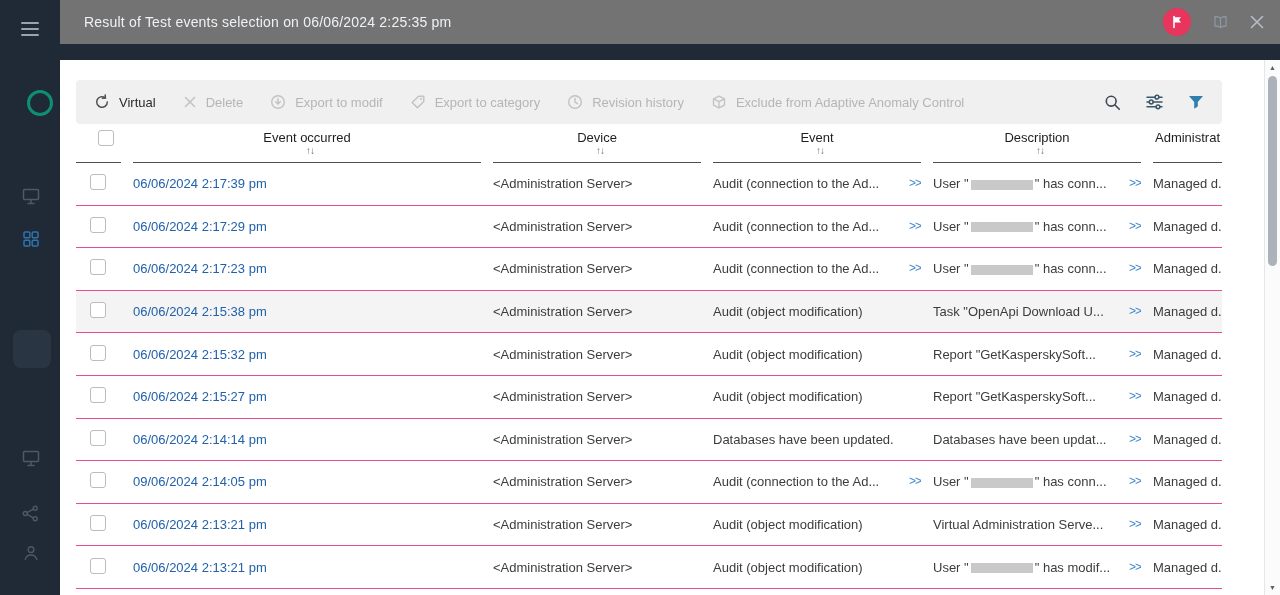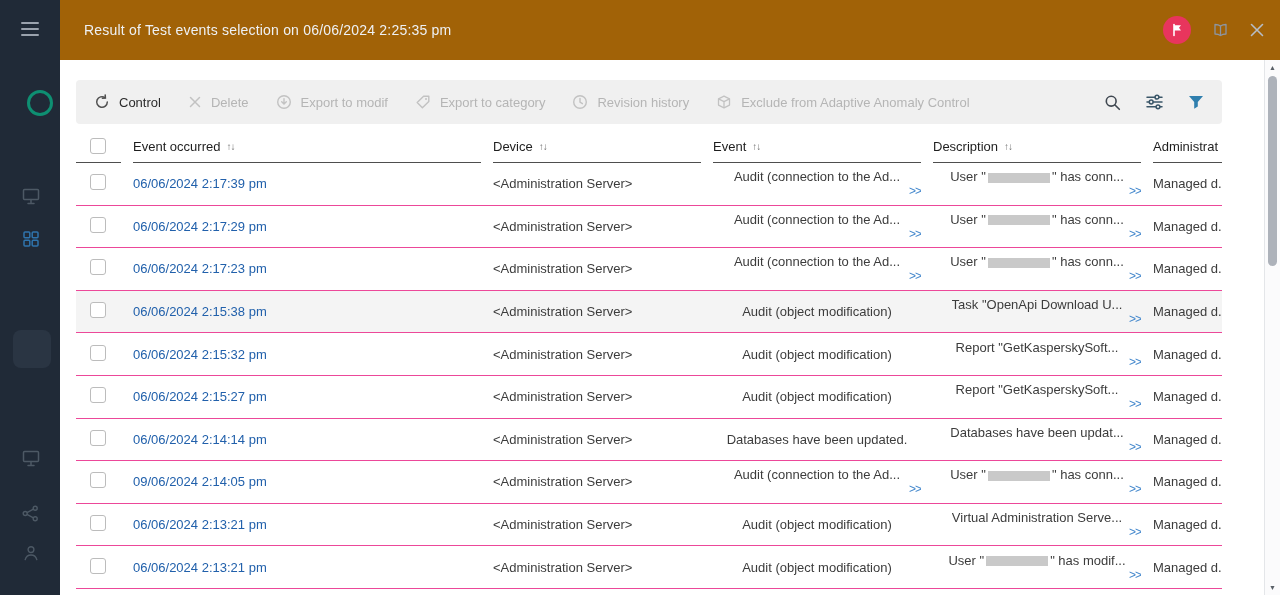--- a/index.html
+++ b/index.html
@@ -17,21 +17,21 @@
   .hamburger { left:21px; top:22px; color:#9aa2ad; cursor:pointer; }
   .logo-ring { left:27px; top:90px; width:26px; height:26px; border:3px solid #0e8f72; border-radius:50%; }
   .icon-monitor1 { left:22px; top:188px; color:#4d5965; }
   .icon-grid { left:23px; top:231px; color:#2f74ad; }
   .active-box { left:13px; top:330px; width:38px; height:38px; border-radius:8px; background:#2a3543; }
   .icon-monitor2 { left:22px; top:450px; color:#4d5965; }
   .icon-nodes { left:22px; top:505px; color:#4d5965; }
   .icon-person { left:23px; top:545px; color:#4d5965; }
 
   
-  .titlebar { position:absolute; left:60px; top:0; width:1220px; height:60px; background:#a16207; display:flex; align-items:center; z-index:2; }
+  .titlebar { position:absolute; left:60px; top:0; width:1220px; height:44px; background:#737373; display:flex; align-items:center; z-index:2; }
   .title { margin-left:24px; color:#eef1f5; font-size:14px; letter-spacing:.2px; }
   .tb-right { margin-left:auto; display:flex; align-items:center; gap:20px; margin-right:16px; }
   .logo-circle { width:28px; height:28px; border-radius:50%; background:#e8355d; display:flex; align-items:center; justify-content:center; cursor:pointer; }
   .book-btn { color:#8d96a3; cursor:pointer; display:flex; }
   .close-btn { color:#b6bdc7; cursor:pointer; display:flex; }
 
   
   .panel { position:absolute; left:60px; top:60px; width:1204px; height:535px; background:#ffffff; overflow:hidden; }
 
   
@@ -43,28 +43,28 @@
   .tb-icons { margin-left:auto; display:flex; align-items:center; gap:25px; }
   .tb-icon { cursor:pointer; display:flex; }
   .icon-search { color:#3f4750; }
   .icon-sliders { color:#3a5668; }
   .icon-funnel { color:#2f7fae; }
 
   
   .table-area { position:absolute; left:16px; top:70px; width:1146px; }
   .grid-row { display:grid; grid-template-columns:45px 348px 208px 208px 208px 1fr; column-gap:12px; align-items:center; }
   .header-row { height:33px; }
-  .hcell { height:100%; display:flex; align-items:center; border-bottom:1px solid #4e4e4e; font-size:13px; color:#1e1e1e; overflow:hidden; white-space:nowrap; cursor:pointer; }
+  .hcell { height:100%; display:flex; align-items:center; border-bottom:1px solid #4e4e4e; font-size:13px; color:#1e1e1e; overflow:hidden; white-space:nowrap; cursor:pointer;flex-direction:column; }
   .sort { font-size:10px; color:#6f6f6f; margin-left:6px; letter-spacing:-1px; }
   .body-row { height:42.6px; border-bottom:1px solid #ec4899; font-size:13px; color:#3c3c3c; }
   .body-row.highlighted { background:#f4f4f4; }
   .checkbox { width:16px; height:16px; border:1px solid #bcbcbc; border-radius:3px; background:#fff; display:inline-block; margin-left:14px; cursor:pointer; flex:0 0 auto; }
   .date-link { color:#2160ab; text-decoration:none; cursor:pointer; white-space:nowrap; }
   .cell { overflow:hidden; white-space:nowrap; }
-  .flexcell { display:flex; align-items:center; overflow:hidden;flex-direction:column; }
+  .flexcell { display:flex; align-items:flex-start; overflow:hidden; }
   .cell-text { white-space:nowrap; overflow:hidden; }
   .more { margin-left:auto; color:#4186cc; font-size:12px; letter-spacing:-1px; cursor:pointer; text-decoration:none; padding-left:8px; flex:0 0 auto; }
   .redacted { display:inline-block; width:62px; height:10px; background:#c9c9c9; vertical-align:middle; margin:0 2px; }
 
   
   .scrollbar { position:absolute; left:1264px; top:60px; width:16px; height:535px; background:#fbfbfc; border-left:1px solid #e4e6e9; z-index:3; }
   .sb-arrow { position:absolute; left:0; width:15px; text-align:center; font-size:7px; color:#596067; cursor:pointer; }
   .sb-arrow.up { top:4px; }
   .sb-arrow.down { bottom:4px; }
   .sb-thumb { position:absolute; left:3px; top:16px; width:9px; height:190px; background:#adb2ba; border-radius:5px; cursor:pointer; }
@@ -140,21 +140,21 @@
 </div>
 
 <div class="panel">
 
   <div class="toolbar">
     <span class="tb-btn">
       <svg width="16" height="16" viewBox="0 0 16 16" fill="none" stroke="currentColor" stroke-width="1.5" stroke-linecap="round">
           <path d="M13.3 8A5.3 5.3 0 1 1 11 3.6"></path>
           <polyline points="11.2,0.9 11.4,4 8.4,4.2"></polyline>
         </svg>
-      <span>Control</span>
+      <span>Virtual</span>
     </span>
     <span class="tb-btn disabled">
       <svg width="14" height="14" viewBox="0 0 14 14" fill="none" stroke="currentColor" stroke-width="1.5" stroke-linecap="round">
           <path d="M2.5 2.5l9 9M11.5 2.5l-9 9"></path>
         </svg>
       <span>Delete</span>
     </span>
     <span class="tb-btn disabled">
       <svg width="16" height="16" viewBox="0 0 16 16" fill="none" stroke="currentColor" stroke-width="1.4" stroke-linecap="round">
           <circle cx="8" cy="8" r="6.3"></circle>

